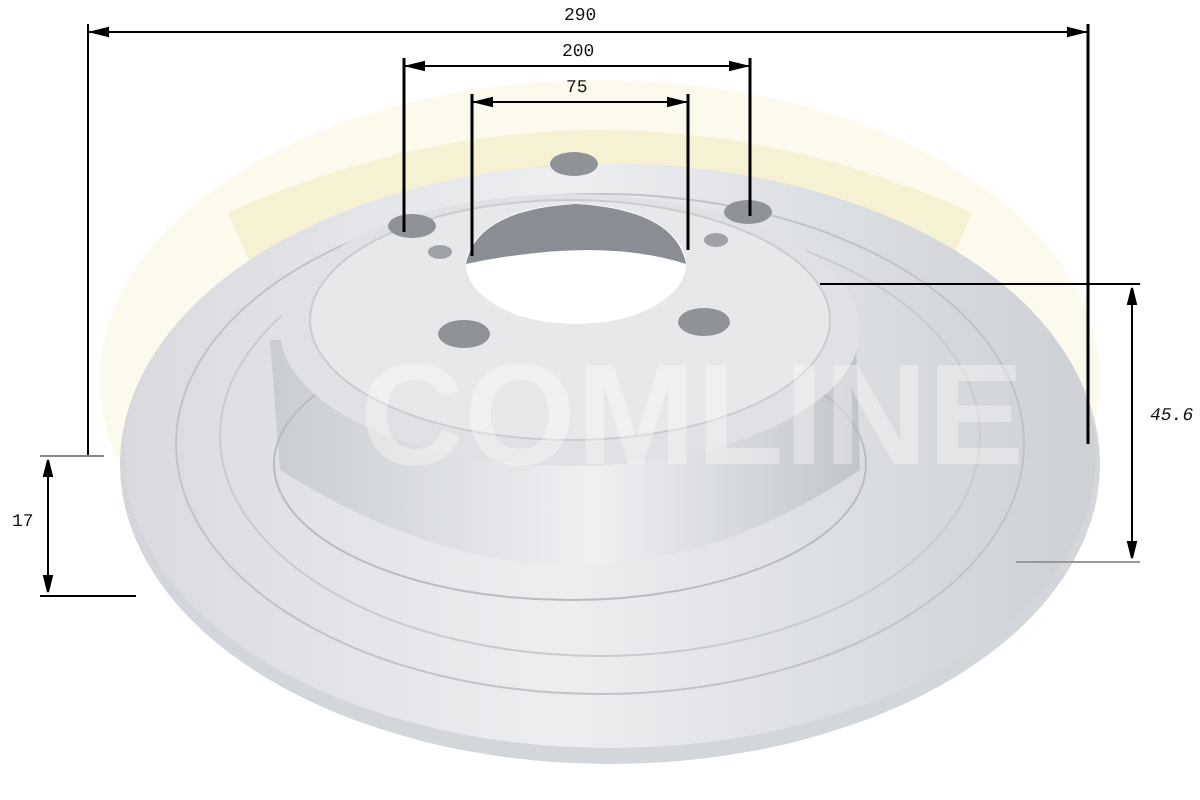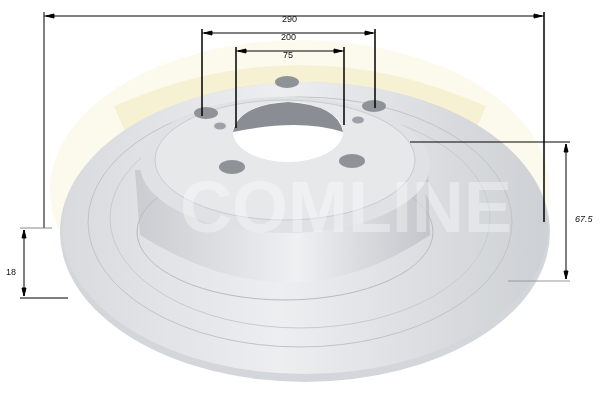--- a/index.html
+++ b/index.html
@@ -1,19 +1,19 @@
 <!DOCTYPE html>
 <html><head>
 <meta charset="utf-8">
 <style>
   html, body { margin:0; padding:0; }
   body { width:600px; height:400px; background:#ffffff; position:relative; overflow:hidden;
          font-family:"Liberation Sans", sans-serif; }
   #stage { position:absolute; left:0; top:0; width:600px; height:400px; }
-  .dim-label { position:absolute; font-size:9px; color:#111; font-family:Liberation Sans, sans-serif;margin-top:11px; }
+  .dim-label { position:absolute; font-size:9px; color:#111; font-family:Liberation Mono, monospace; }
   .note { position:absolute; right:8px; bottom:8px; font-size:10px; color:#222; }
 </style>
 </head>
 <body>
 
 <div id="stage">
   <svg width="600" height="400" viewBox="0 0 600 400">
     <defs>
       <linearGradient id="discG" x1="0" y1="0" x2="1" y2="0">
         <stop offset="0" stop-color="#d8dade"></stop>
@@ -87,15 +87,15 @@
       <line x1="20" y1="298" x2="68" y2="298" stroke-width="1"></line>
       <line x1="24" y1="230" x2="24" y2="296" stroke-width="1"></line>
       <polygon points="24,230 22,238 26,238"></polygon>
         <polygon points="24,296 22,288 26,288"></polygon>
     </g>
   </svg>
 
   <span class="dim-label" style="left:282px;top:3px;">290</span>
   <span class="dim-label" style="left:281px;top:21px;">200</span>
   <span class="dim-label" style="left:283px;top:39px;">75</span>
-  <span class="dim-label" style="left:575px;top:203px;font-style:italic;">67.5</span>
-  <span class="dim-label" style="left:6px;top:256px;">18</span>
+  <span class="dim-label" style="left:575px;top:203px;font-style:italic;">45.6</span>
+  <span class="dim-label" style="left:6px;top:256px;">17</span>
 </div>
 
 </body></html>

